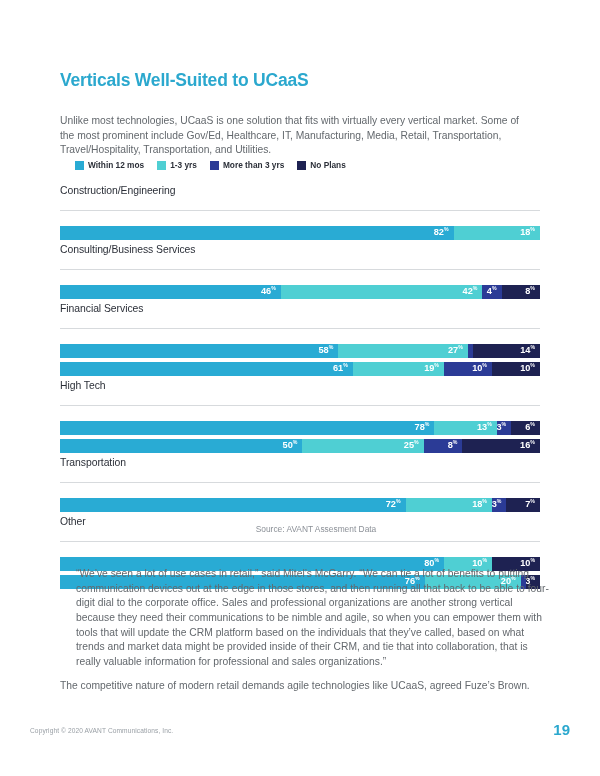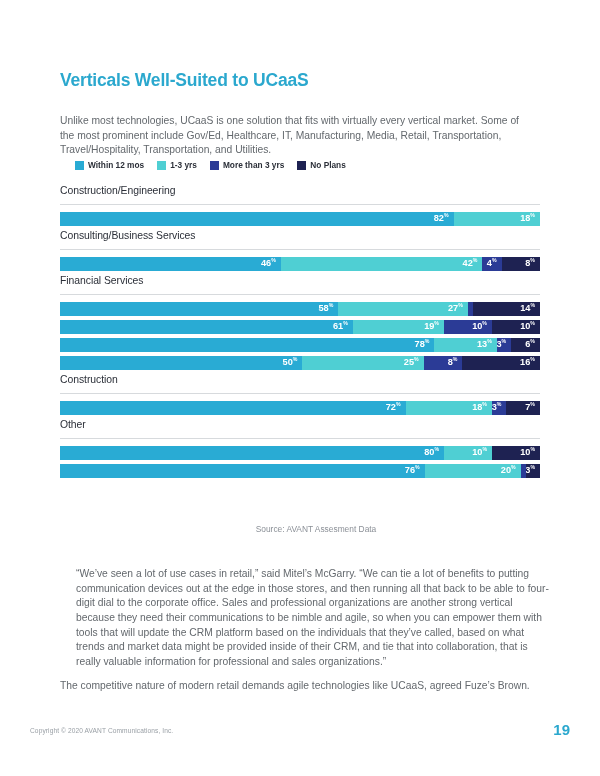--- a/index.html
+++ b/index.html
@@ -79,23 +79,23 @@
     top: 185px;
     left: 0;
     width: 480px;
   }
   .chart-row {
     margin-bottom: 4px;
   }
   .row-label {
     font-size: 10.4px;
     color: #2b2f38;
-    padding-bottom: 8px;
+    padding-bottom: 14px;
     border-bottom: 1px solid #d7dadd;
-    margin-bottom: 7px;
+    margin-bottom: 15px;
     letter-spacing: -0.05px;
   }
   .bar {
     display: flex;
     height: 14px;
     width: 480px;
     overflow: hidden;
   }
   .seg {
     height: 14px;
@@ -239,20 +239,21 @@
             </div>
             <div class="seg" title="More than 3 yrs" style="background: rgb(43, 59, 150); width: 10%;">
               <span class="seg-val">10<sup>%</sup></span>
             </div>
             <div class="seg" title="No Plans" style="background: rgb(30, 34, 82); width: 10%;">
               <span class="seg-val">10<sup>%</sup></span>
             </div>
           </div>
         </div>
         <div class="chart-row">
+          <div class="row-label">High Tech</div>
           <div class="bar">
             <div class="seg" title="Within 12 mos" style="background: rgb(41, 171, 212); width: 78%;">
               <span class="seg-val">78<sup>%</sup></span>
             </div>
             <div class="seg" title="1-3 yrs" style="background: rgb(79, 207, 211); width: 13%;">
               <span class="seg-val">13<sup>%</sup></span>
             </div>
             <div class="seg" title="More than 3 yrs" style="background: rgb(43, 59, 150); width: 3%;">
               <span class="seg-val">3<sup>%</sup></span>
             </div>
@@ -271,21 +272,21 @@
             </div>
             <div class="seg" title="More than 3 yrs" style="background: rgb(43, 59, 150); width: 8.08081%;">
               <span class="seg-val">8<sup>%</sup></span>
             </div>
             <div class="seg" title="No Plans" style="background: rgb(30, 34, 82); width: 16.1616%;">
               <span class="seg-val">16<sup>%</sup></span>
             </div>
           </div>
         </div>
         <div class="chart-row">
-          <div class="row-label">Construction</div>
+          <div class="row-label">Transportation</div>
           <div class="bar">
             <div class="seg" title="Within 12 mos" style="background: rgb(41, 171, 212); width: 72%;">
               <span class="seg-val">72<sup>%</sup></span>
             </div>
             <div class="seg" title="1-3 yrs" style="background: rgb(79, 207, 211); width: 18%;">
               <span class="seg-val">18<sup>%</sup></span>
             </div>
             <div class="seg" title="More than 3 yrs" style="background: rgb(43, 59, 150); width: 3%;">
               <span class="seg-val">3<sup>%</sup></span>
             </div>

